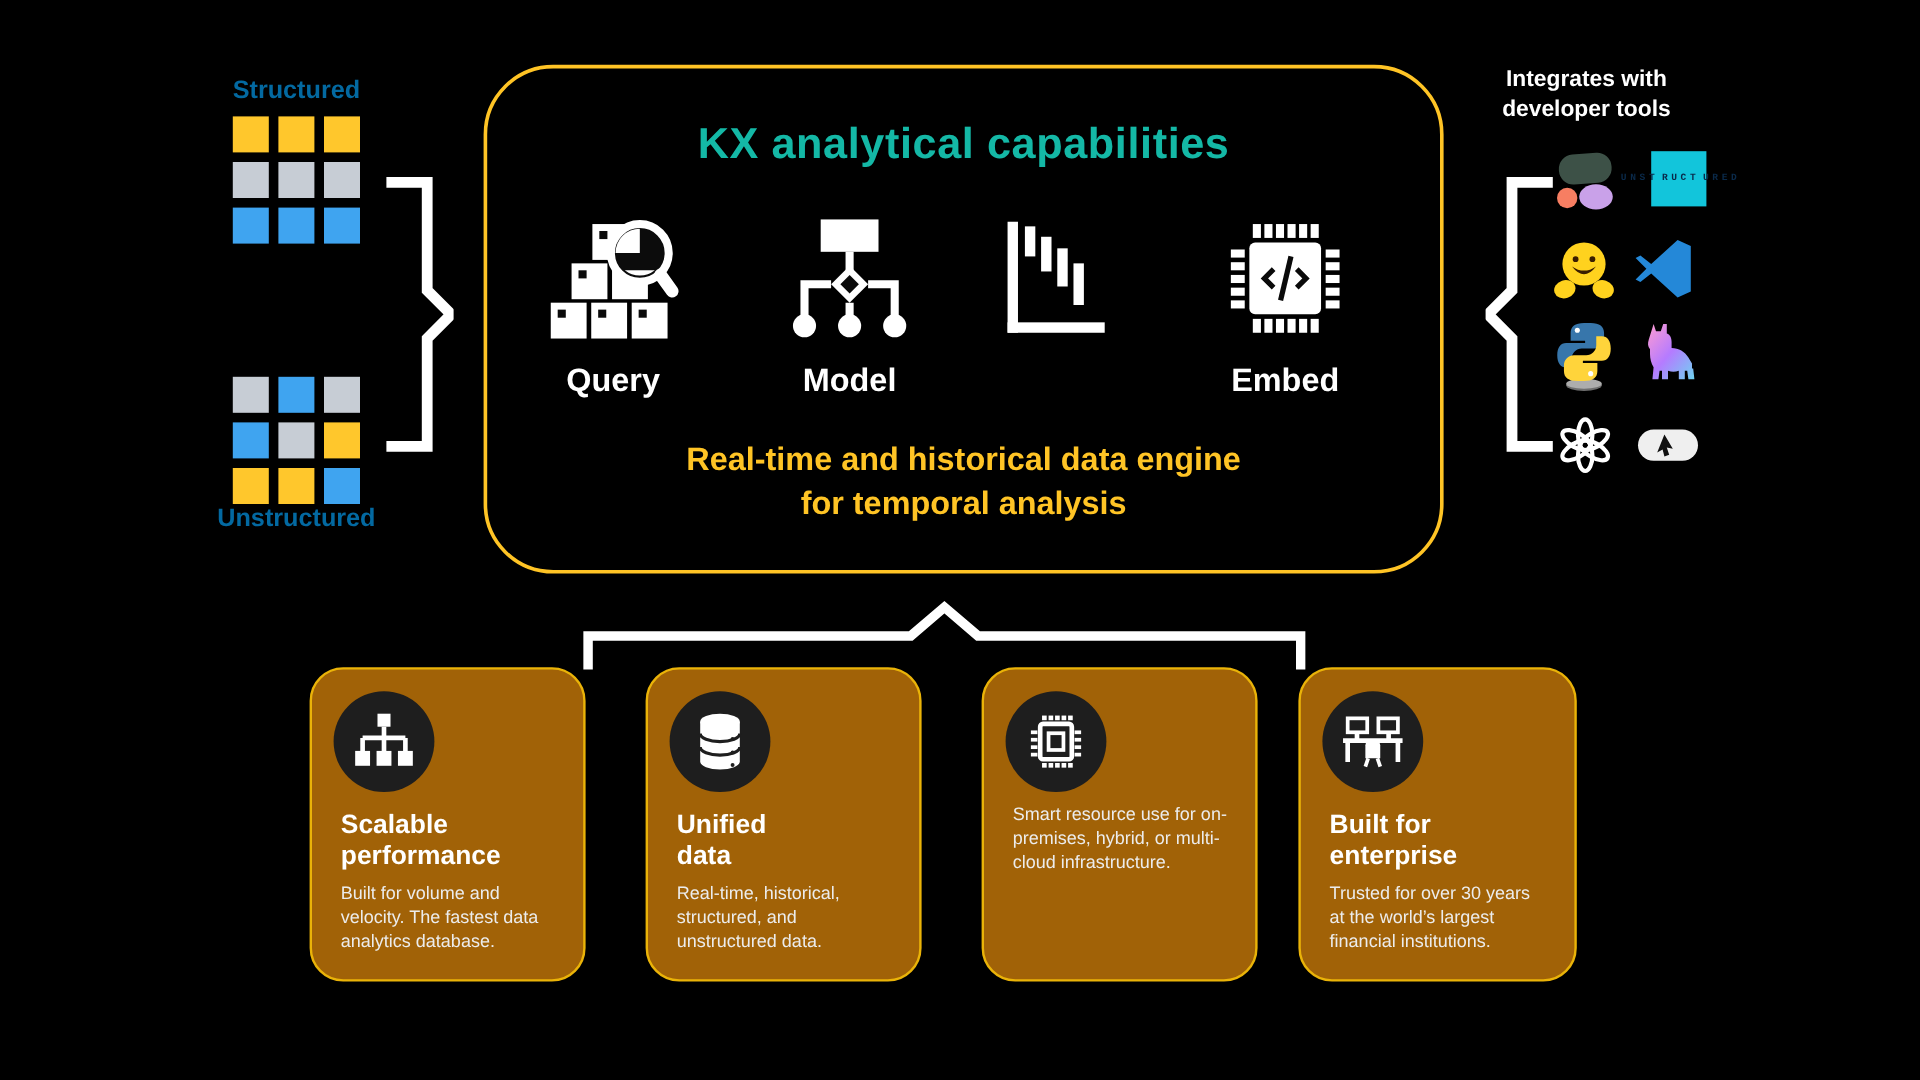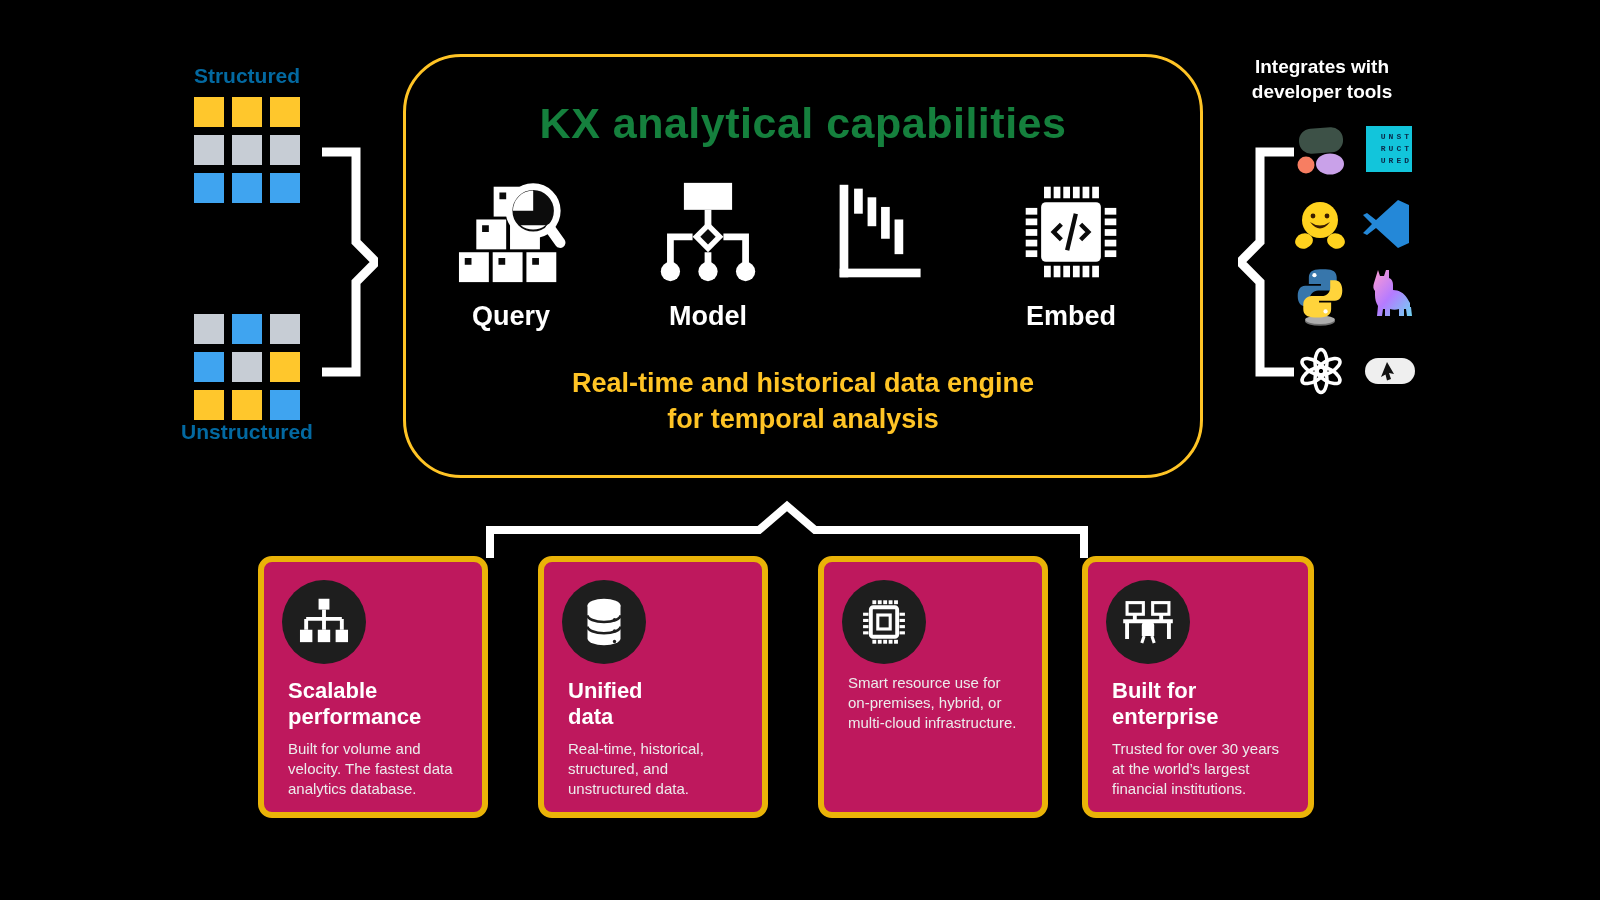--- a/index.html
+++ b/index.html
@@ -10,41 +10,41 @@
   .side-label{position:absolute;color:#0369a1;font-weight:bold;font-size:21px;width:200px;text-align:center;}
   .data-grid{position:absolute;display:grid;grid-template-columns:repeat(3,30px);grid-auto-rows:30px;gap:8px;}
   .sq{width:30px;height:30px;}
   .sq-yellow{background:#FFC72C;}
   .sq-gray{background:#C7CDD5;}
   .sq-blue{background:#3FA4F0;}
 
   
   .kx-box{position:absolute;left:403px;top:54px;width:800px;height:424px;border:3px solid #FFC425;
           border-radius:58px;box-sizing:border-box;background:#000;}
-  .kx-title{margin-top:42px;text-align:center;color:#15803d;font-size:43px;font-weight:bold;letter-spacing:.5px;}
+  .kx-title{margin-top:42px;text-align:center;color:#14b8a6;font-size:36px;font-weight:bold;letter-spacing:.5px;}
   .cap-item{position:absolute;top:122px;width:190px;text-align:center;text-decoration:underline;}
   .cap-label{color:#fff;font-size:27px;font-weight:bold;margin-top:12px;}
   .kx-subtitle{position:absolute;top:308px;width:100%;text-align:center;color:#FFC425;
                font-size:27px;font-weight:bold;line-height:1.35;}
 
   
   .brace{position:absolute;}
 
   
   .devtools-heading{position:absolute;left:1232px;top:55px;width:180px;text-align:center;
                     color:#fff;font-size:19px;font-weight:bold;line-height:1.3;}
   .tool{position:absolute;display:flex;align-items:center;justify-content:center;}
-  .unstructured-box{width:46px;height:46px;background:#12C5DB;display:flex;flex-direction:column;
-                    align-items:flex-end;justify-content:center;}
+  .unstructured-box{width:46px;height:46px;background:#12C5DB;display:flex;flex-direction:row;
+                    align-items:center;justify-content:center;margin-left:10px;}
   .unstructured-box span{font-family:"Liberation Mono",monospace;font-size:8px;font-weight:bold;
                          color:#0A2A4A;letter-spacing:3px;line-height:1.5;margin-left:3px;}
 
   
-  .card{position:absolute;top:556px;width:230px;height:262px;border:6px solid #eab308;border-radius:14px;
-        background:#be185d;box-sizing:border-box;padding:18px 22px 0 24px;}
+  .card{position:absolute;top:556px;width:230px;height:262px;border:2px solid #eab308;border-radius:28px;
+        background:#a16207;box-sizing:border-box;padding:18px 22px 0 24px;}
   .card-icon-circle{width:84px;height:84px;border-radius:50%;background:#1E1E1E;margin-left:-6px;
                     display:flex;align-items:center;justify-content:center;}
   .card-title{color:#fff;font-weight:bold;font-size:22px;line-height:1.18;margin-top:14px;}
   .card-body{color:#ECECEC;font-size:15px;line-height:1.33;margin-top:9px;}
 </style>
 </head>
 <body>
 
 <div class="canvas">
 

